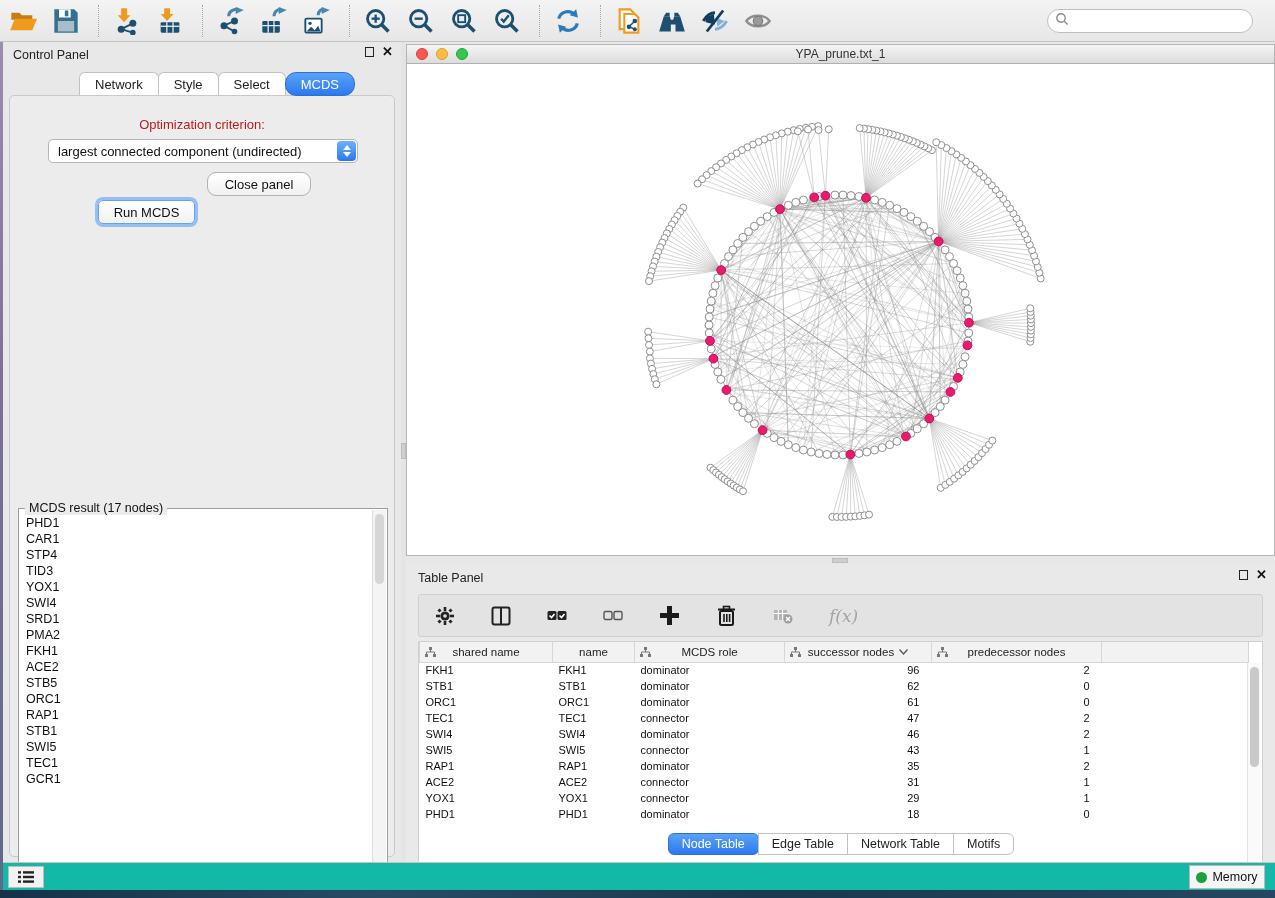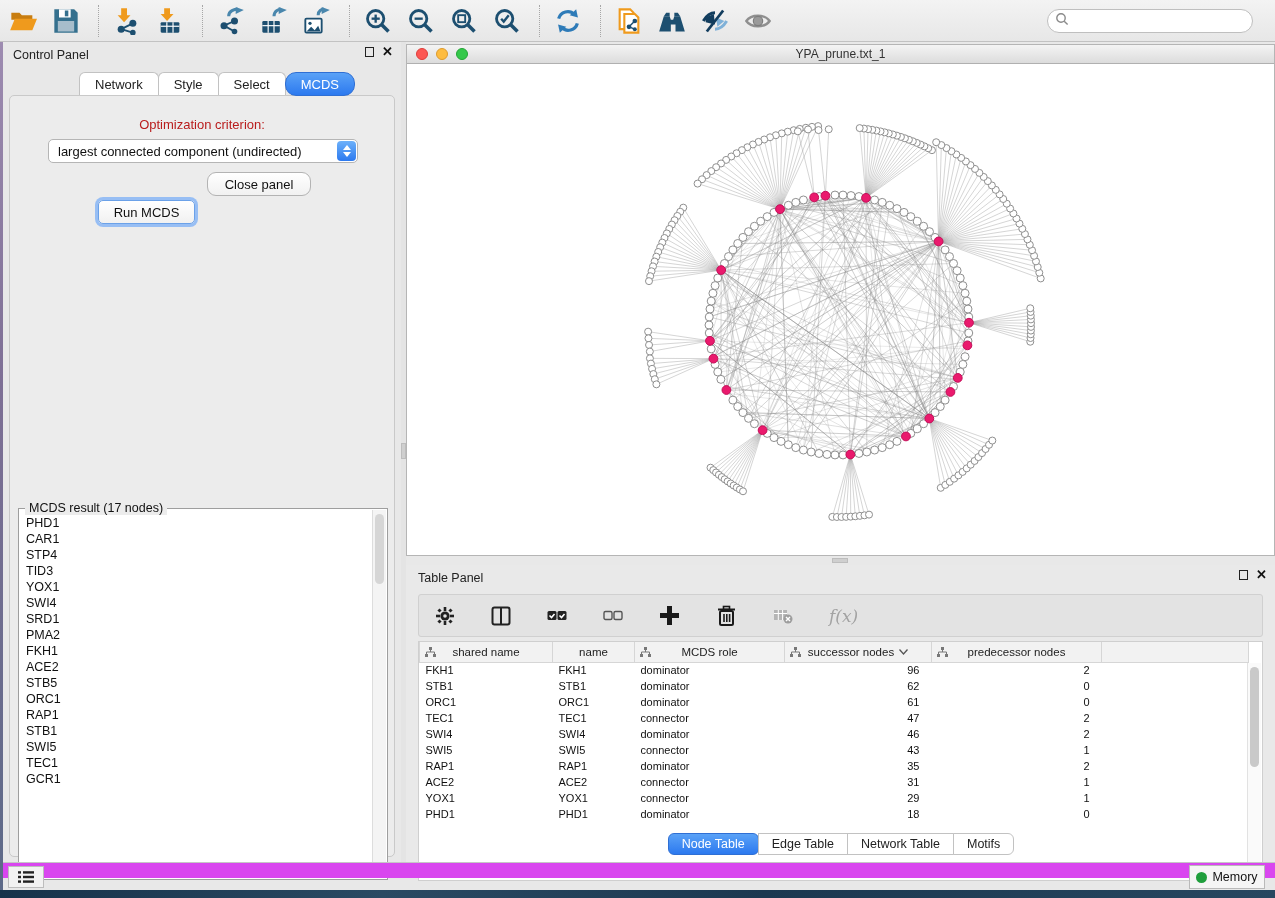--- a/index.html
+++ b/index.html
@@ -106,22 +106,22 @@
   #tp-thumb { position:absolute; left:2px; top:4px; width:9px; height:100px; background:#c9c9c9; border-radius:5px; }
 
   #tp-tabs { position:absolute; left:0; top:268px; width:100%; display:flex; justify-content:center; }
   .tp-tab { height:22px; padding:0 13px; background:#fff; border:1px solid #c2c2c2;
     margin-right:-1px; font-size:12.5px; color:#222; display:flex; align-items:center; }
   .tp-tab:first-child { border-radius:6px 0 0 6px; }
   .tp-tab:last-child { border-radius:0 6px 6px 0; }
   .tp-tab.active { background:linear-gradient(#5aa2f7,#2c79ef); color:#fff; border-color:#2f6fd4; border-radius:6px; }
 
   
-  #status-bar { position:absolute; left:0; top:862px; width:1275px; height:16px;
-    background:#d946ef; border-top:1px solid #c6c6c6;text-decoration:underline; }
+  #status-bar { position:absolute; left:0; top:862px; width:1275px; height:28px;
+    background:#14b8a6; border-top:1px solid #c6c6c6;text-decoration:underline; }
   #status-menu-btn { position:absolute; left:8px; top:3px; width:36px; height:22px;
     background:#f2f2f2; border:1px solid #bdbdbd; display:flex; align-items:center; justify-content:center; }
   #memory-btn { position:absolute; right:10px; top:2px; width:76px; height:24px;
     background:#f5f5f5; border:1px solid #b9b9b9; display:flex; align-items:center;
     justify-content:center; gap:5px; font-size:12.5px; color:#111; }
   #memory-dot { width:11px; height:11px; border-radius:50%; background:#1f9e3c; }
 </style>
 </head>
 <body>
 

